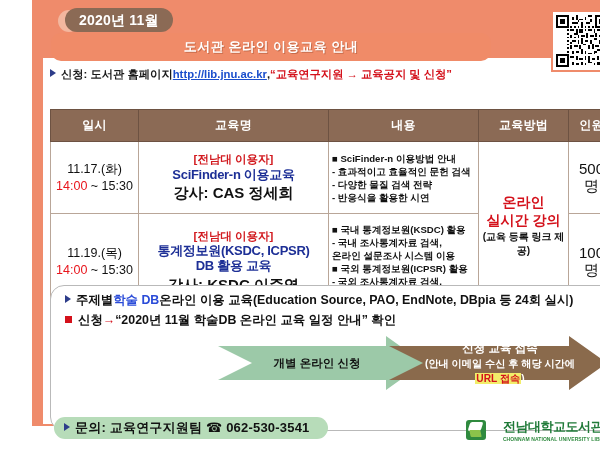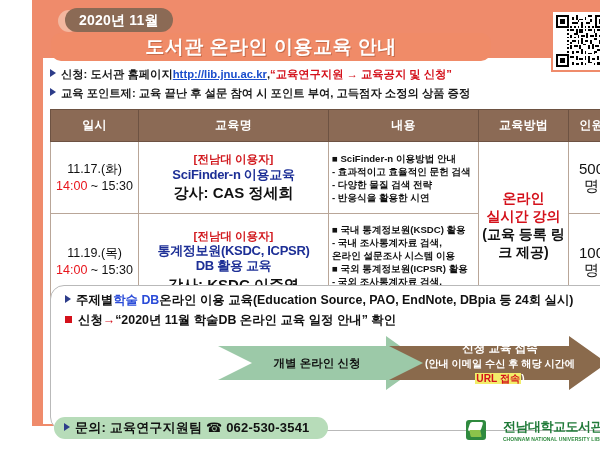--- a/index.html
+++ b/index.html
@@ -69,21 +69,21 @@
   }
   .title-pill {
     position: absolute; left: 0; top: 0;
     width: 440px; height: 28px;
     background: #f08b68;
     border-radius: 10px;
   }
   .title-text {
     position: absolute; left: 0; top: 0; width: 440px; height: 28px;
     line-height: 28px; text-align: center;
-    color: #ffffff; font-size: 19px; font-weight: bold;
+    color: #ffffff; font-size: 13px; font-weight: bold;
     letter-spacing: 0.5px;
     text-shadow: 1px 1px 0 rgba(120,50,20,.35);
     white-space: nowrap;
   }
 
   
   .qr-box {
     position: absolute; left: 519px; top: 10px;
     width: 62px; height: 62px;
     background: #ffffff;
@@ -149,21 +149,21 @@
   .cell-name { text-align: center; line-height: 1.15; }
   .nm-tag  { color: #d21a1f; font-size: 11.5px; font-weight: bold; display:block; margin-bottom: 1px; }
   .nm-main { color: #1d2f96; font-size: 13px; font-weight: bold; display:block; letter-spacing: -0.3px; text-align: center; }
   .nm-sub  { color: #111; font-size: 15px; font-weight: bold; display:block; margin-top: 2px; }
 
   .cell-desc { font-size: 9.6px; color: #111; line-height: 13px; font-weight: bold; padding-left: 5px; }
   .cell-desc div { white-space: nowrap; }
 
   .cell-meth { text-align: center; }
   .meth-main { color: #d4111b; font-size: 14px; font-weight: bold; line-height: 18px; display: block; }
-  .meth-sub  { color: #111; font-size: 14px; font-weight: bold; display: block; margin-top: 1px; }
+  .meth-sub  { color: #111; font-size: 10px; font-weight: bold; display: block; margin-top: 1px; }
 
   .cell-cnt { text-align: center; font-size: 15px; color: #111; }
 
   
   .notice {
     position: absolute; left: 18px; top: 285px;
     width: 564px; height: 146px;
     border: 1.5px solid #b9b9b9;
     border-radius: 14px;
     background: #ffffff;
@@ -378,24 +378,20 @@
   </div>
 
   <div class="notes">
     <div class="note-line">
       <span class="tri"></span>
       <span>신청: 도서관 홈페이지 </span>
       <span class="link">http://lib.jnu.ac.kr</span>
       <span>, </span>
       <span class="red">“교육연구지원 → 교육공지 및 신청”</span>
     </div>
-    <div class="note-line">
-      <span class="tri"></span>
-      <span>교육 포인트제: 교육 끝난 후 설문 참여 시 포인트 부여, 고득점자 소정의 상품 증정</span>
-    </div>
   </div>
 
   <table class="sched">
     <colgroup>
       <col class="col-date">
         <col class="col-name">
         <col class="col-desc">
         <col class="col-meth">
         <col class="col-cnt">
     </colgroup>

